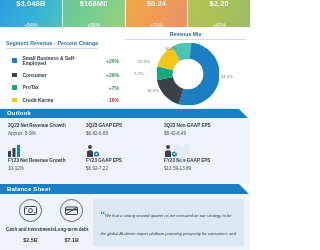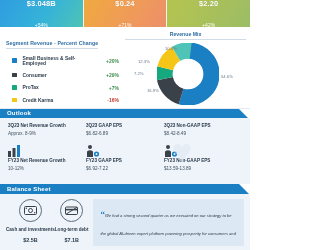--- a/index.html
+++ b/index.html
@@ -85,20 +85,24 @@
 </head>
 <body>
 
 <div class="page">
 
   <div class="cards">
     <div class="card c1">
       <div class="cval">$3.048B</div>
       <div class="cchg">+54%</div>
     </div>
+    <div class="card c2">
+      <div class="cval">$168Mil</div>
+      <div class="cchg">+68%</div>
+    </div>
     <div class="card c3">
       <div class="cval">$0.24</div>
       <div class="cchg">+71%</div>
     </div>
     <div class="card c4">
       <div class="cval">$2.20</div>
       <div class="cchg">+42%</div>
     </div>
   </div>
 

